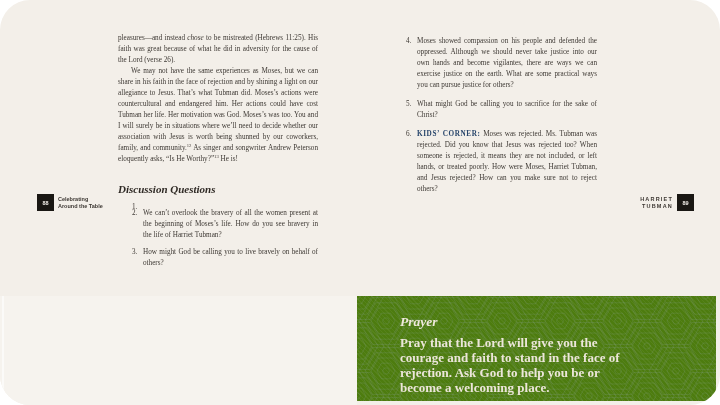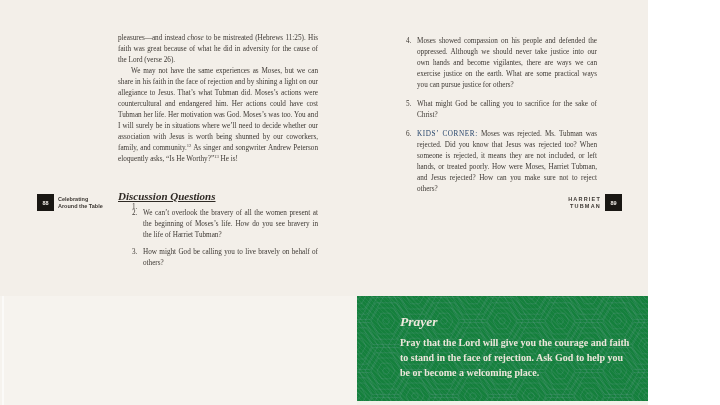--- a/index.html
+++ b/index.html
@@ -1,52 +1,53 @@
 <!DOCTYPE html>
 <html><head>
 <meta charset="utf-8">
 <style>
   html,body{margin:0;padding:0;}
   .canvas{
-    position:relative; width:648px; height:405px; overflow:hidden;
+    position:relative; width:720px; height:405px; overflow:hidden;
     background:#f3efe9;
     font-family:"Liberation Serif", serif;
     color:#3d3833;
+    border-radius:30px;
   }
   .lower-left-bg{
     position:absolute; left:0; top:296px; width:357px; height:109px;
     background:#f6f3ee;
   }
   .page-edge-line{
     position:absolute; left:2px; top:296px; width:2px; height:109px;
     background:rgba(255,255,255,0.6);
   }
   
   .col{position:absolute; font-size:7.2px; line-height:11px; text-align:justify;}
   .col-left{left:118px; top:33px; width:200px;}
   .para{margin:0;}
   .para.indent{text-indent:13px;}
   .para em{font-style:italic;}
   sup{font-size:4.6px; line-height:0; vertical-align:super;}
   
   .dq-heading{
-    position:absolute; left:118px; top:190px;
-    font-size:11px; font-weight:bold; font-style:italic; color:#2f2a25;text-decoration:underline;
+    position:absolute; left:118px; top:183px;
+    font-size:11px; font-weight:bold; font-style:italic; color:#2f2a25;
   }
   
   .qlist{position:absolute; font-size:7.2px; line-height:11px;}
   .qlist-left{left:118px; top:202px; width:200px;}
   .qlist-right{left:405px; top:36px; width:192px;}
   .q{position:relative; margin:0 0 6px 0; text-align:justify;}
   .qlist-left .q{padding-left:25px;}
   .qlist-left .qnum{position:absolute; left:14px; top:0;}
   .qlist-right .q{padding-left:12px; margin-bottom:8px;}
   .qlist-right .qnum{position:absolute; left:1px; top:0;}
   .kids{
-    font-weight:normal; color:#27456b; letter-spacing:0.6px;
+    font-weight:bold; color:#27456b; letter-spacing:0.6px;
   }
   
   .marker{position:absolute; display:flex; align-items:flex-start; gap:4px;
     font-family:"Liberation Sans", sans-serif;}
   .marker-left{left:37px; top:194px;}
   .marker-right{right:26px; top:194px;}
   .msquare{
     width:17px; height:17px; background:#191713; color:#f3efe9;
     display:flex; align-items:center; justify-content:center;
     font-size:5.5px; font-weight:bold; flex:0 0 auto;
@@ -55,35 +56,35 @@
     font-size:5.5px; line-height:7px; font-weight:bold; color:#3d3833;
     padding-top:2px;
   }
   .mchapter{
     font-size:5.5px; line-height:7px; font-weight:bold; color:#3d3833;
     letter-spacing:1.2px; text-align:right; padding-top:2px;
   }
   
   .prayer-box{
     position:absolute; left:357px; top:296px; width:359px; height:105px;
-    background:#15803d; overflow:hidden;
+    background:#4d7c0f; overflow:hidden;
   }
   .prayer-texture{
     position:absolute; inset:0;
     background:repeating-linear-gradient(45deg, rgba(255,255,255,0.05) 0 1px, rgba(0,0,0,0) 1px 3px);
   }
   .prayer-pattern{position:absolute; inset:0;}
   .prayer-content{
     position:absolute; left:43px; top:18px; width:240px; color:#efe9dd;
   }
   .prayer-heading{
     font-size:13.5px; font-weight:bold; font-style:italic; margin:0 0 5px 0;
   }
   .prayer-body{
-    margin:0; font-size:10px; line-height:15px; font-weight:bold; width:234px;
+    margin:0; font-size:13px; line-height:15px; font-weight:bold; width:234px;
     color:#ece6da;
   }
 </style>
 </head>
 <body>
 
 <div class="canvas">
 
   <div class="lower-left-bg"></div>
   <div class="page-edge-line"></div>

